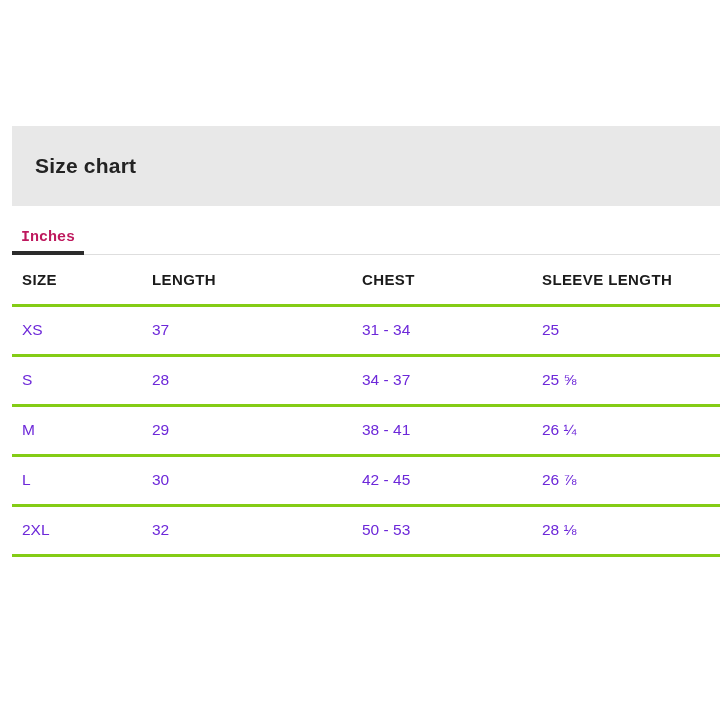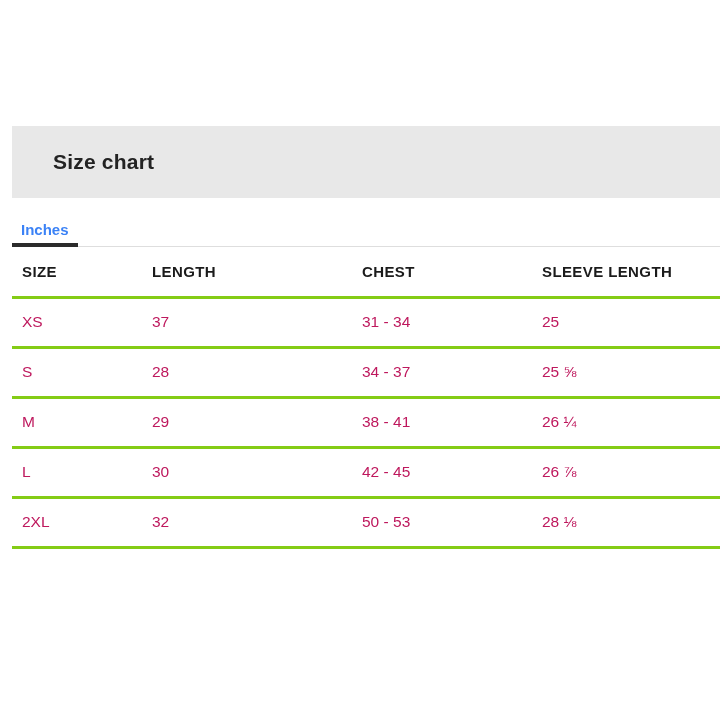--- a/index.html
+++ b/index.html
@@ -9,24 +9,24 @@
     background: #ffffff;
     font-family: "Liberation Sans", "DejaVu Sans", sans-serif;
     overflow: hidden;
   }
   .page { padding-top: 126px; }
   .widget { margin-left: 12px; }
 
   
   .band {
     background: #e8e8e8;
-    height: 72px;
+    height: 80px;
     display: flex;
     align-items: center;
-    padding-left: 41px;
+    padding-left: 23px;
   }
   .band h2 {
     font-size: 21px;
     font-weight: bold;
     color: #232323;
     letter-spacing: 0.2px;
   }
 
   
   .tabs {
@@ -43,22 +43,23 @@
     font-size: 15px;
     font-weight: bold;
     color: #6d6d6d;
     padding: 17px 9px 0 9px;
     cursor: pointer;
     margin-bottom: -1px;
     border-bottom: 4px solid transparent;
     line-height: 17px;
   }
   .tab.active {
-    color: #3b82f6;
+    color: #be185d;
     border-bottom-color: #2b2b2b;
+    font-family: Liberation Mono, monospace;
   }
 
   
   table {
     width: 100%;
     border-collapse: collapse;
     table-layout: fixed;
   }
   th, td {
     text-align: left;
@@ -75,21 +76,21 @@
   th:first-child, td:first-child { padding-left: 10px; }
   thead th {
     font-size: 15px;
     font-weight: bold;
     color: #1b1b1b;
     letter-spacing: 0.4px;
     text-transform: uppercase;
   }
   tbody td {
     font-size: 15.5px;
-    color: #be185d;
+    color: #6d28d9;
   }
 </style>
 </head>
 <body>
 
 <div class="page">
   <section class="widget">
 
     <header class="band">
       <h2>Size chart</h2>

